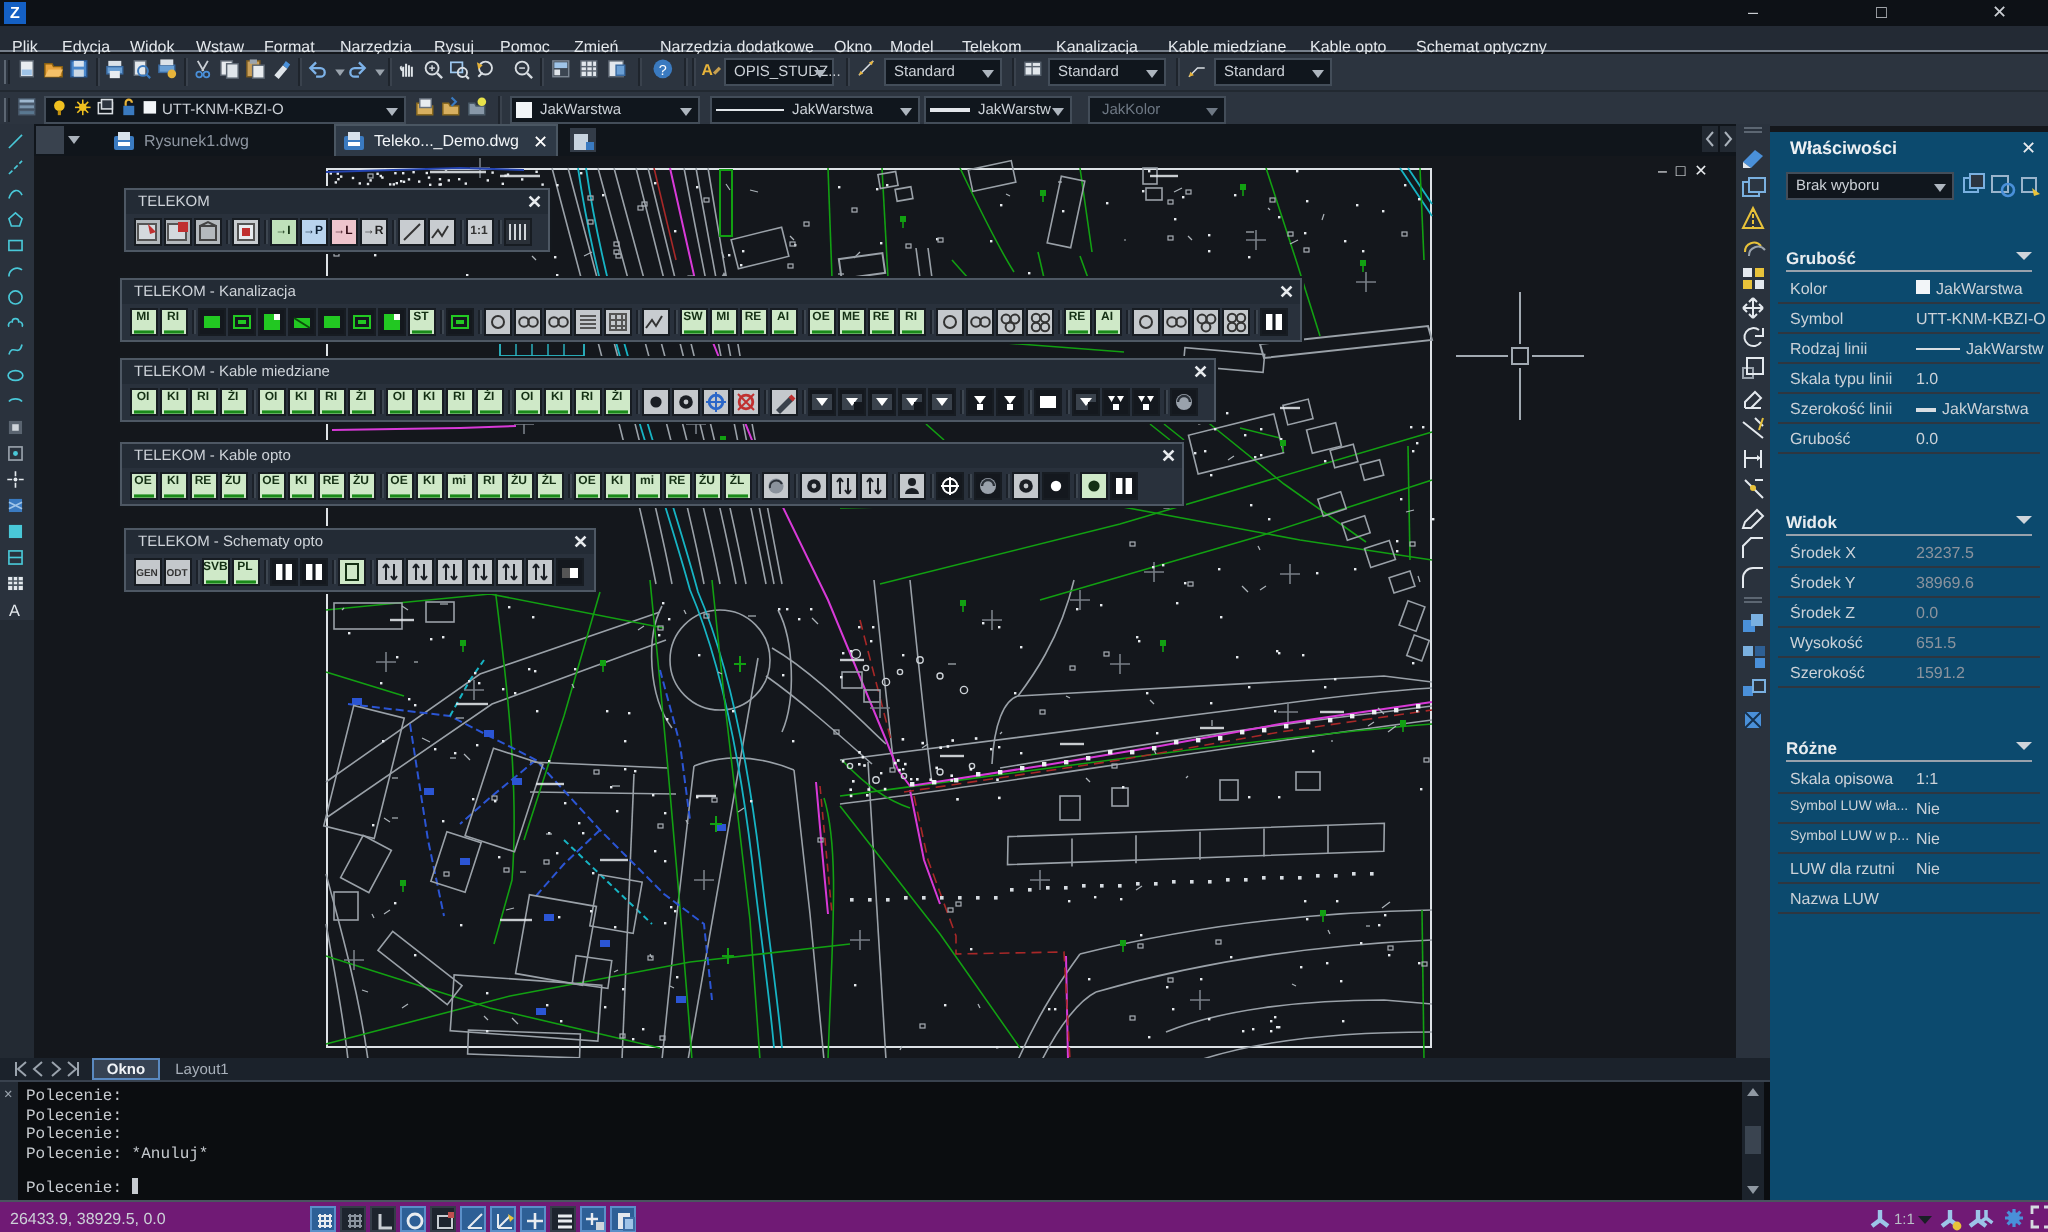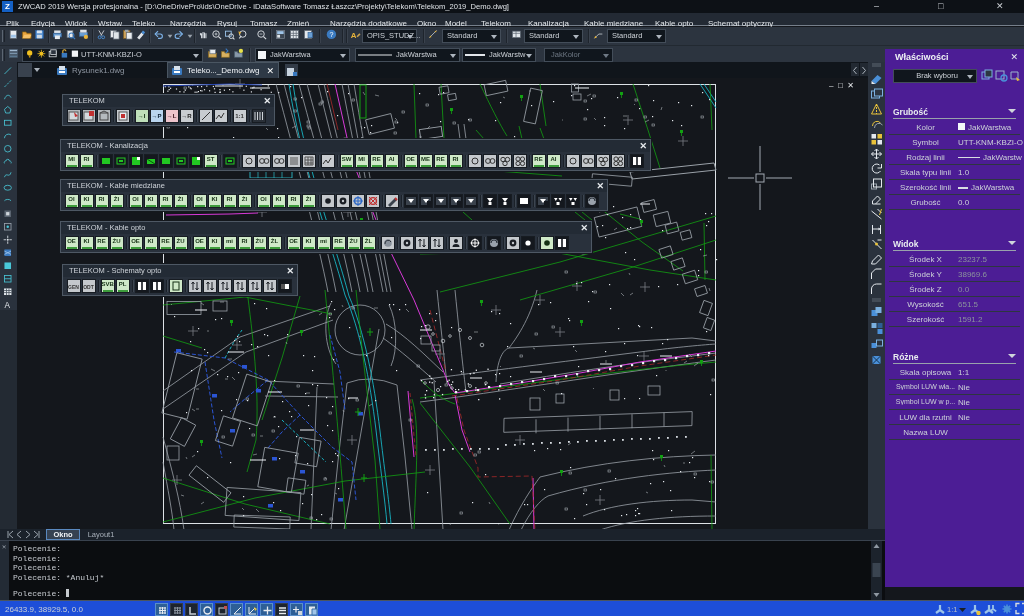--- a/index.html
+++ b/index.html
@@ -18,49 +18,48 @@
 .sep{position:absolute;top:2px;width:1px;height:14px;background:#1e242c;box-shadow:1px 0 0 #3a424d;}
 .ticn{position:absolute;top:2px;width:12px;height:13px;}
 .ticn svg{position:absolute;left:0;top:0;}
 .combo{position:absolute;top:2px;height:14px;background:#10161d;border:1px solid #434d59;color:#ccd1d7;font-size:7.5px;line-height:12px;padding-left:4px;white-space:nowrap;}
 .combo .arr{position:absolute;right:3px;top:5px;width:0;height:0;border-left:3.5px solid transparent;border-right:3.5px solid transparent;border-top:4px solid #aeb6bf;}
 #lefttb{left:0;top:62px;width:17px;height:467px;background:#2a323d;}
 #lefttb .low{position:absolute;left:0;top:248px;width:17px;height:219px;background:#232a33;}
 #modtb{left:868px;top:62px;width:17px;height:467px;background:#2a323d;}
 #tabbar{left:17px;top:62px;width:851px;height:16px;background:#10151b;}
 #canvas{left:17px;top:78px;width:851px;height:451px;background:#14171c;overflow:hidden;}
-#props{left:885px;top:49px;width:139px;height:538px;background:#4c1d95;color:#ccd2d8;font-size:8px;text-align:center;}
+#props{left:885px;top:66px;width:139px;height:538px;background:#0c4a6e;color:#ccd2d8;font-size:8px;}
 #modelstrip{left:0;top:529px;width:885px;height:11px;background:#1b222b;}
 #cmdwin{left:0;top:540px;width:885px;height:60px;background:#0b0d10;border-top:1px solid #39424e;font-family:"Liberation Mono",monospace;color:#c6cacf;font-size:8px;}
-#statusbar{left:0;top:600px;width:1024px;height:16px;background:#1d4ed8;border-top:1px solid #4a545f;color:#ccd1d7;font-size:8px;}
+#statusbar{left:0;top:600px;width:1024px;height:16px;background:#701a75;border-top:1px solid #4a545f;color:#ccd1d7;font-size:8px;}
 .ftb{position:absolute;background:#29313c;border:1px solid #4e5864;box-shadow:0 0 0 1px #14181d;}
 .ftb .ti{height:12px;background:#232b35;color:#ced3d9;font-size:7.5px;line-height:12px;padding-left:6px;position:relative;}
 .ftb .ti .x{position:absolute;right:3px;top:0px;color:#e8ebee;font-size:9px;font-weight:bold;line-height:12px;}
 .ftb .body{position:relative;padding:2px 3px;white-space:nowrap;font-size:0;}
 .fi{display:inline-block;width:14px;height:14px;margin:0 0.5px;vertical-align:top;position:relative;border:1px solid #171c22;}
 .fsep{display:inline-block;width:4px;height:14px;vertical-align:top;position:relative;}
 .fsep:after{content:'';position:absolute;left:1.5px;top:1px;width:1px;height:12px;background:#1b2129;box-shadow:1px 0 0 #3d4650;}
 .fi b{position:absolute;left:0;top:0;right:0;font-size:6px;line-height:7px;text-align:center;color:#111;font-weight:bold;font-family:"Liberation Sans",sans-serif;}
 </style></head><body>
 <div id="titlebar" class="abs">
     <div class="logo">Z</div>
-    <span class="t">ZWCAD 2019 Wersja profesjonalna - [D:\OneDrivePro\ids\OneDrive - iDataSoftware Tomasz Łaszcz\Projekty\Telekom\Telekom_2019_Demo.dwg]</span>
     <span class="wb" style="left:874px;">–</span>
     <span class="wb" style="left:938px;">□</span>
     <span class="wb" style="left:996px;">✕</span>
   </div>
 <div id="menubar" class="abs">
     <span style="left:6px;">Plik</span>
     <span style="left:31px;">Edycja</span>
     <span style="left:65px;">Widok</span>
     <span style="left:98px;">Wstaw</span>
-    <span style="left:132px;">Teleko</span>
+    <span style="left:132px;">Format</span>
     <span style="left:170px;">Narzędzia</span>
     <span style="left:217px;">Rysuj</span>
-    <span style="left:250px;">Tomasz</span>
+    <span style="left:250px;">Pomoc</span>
     <span style="left:287px;">Zmień</span>
     <span style="left:330px;">Narzędzia dodatkowe</span>
     <span style="left:417px;">Okno</span>
     <span style="left:445px;">Model</span>
     <span style="left:481px;">Telekom</span>
     <span style="left:528px;">Kanalizacja</span>
     <span style="left:584px;">Kable miedziane</span>
     <span style="left:655px;">Kable opto</span>
     <span style="left:708px;">Schemat optyczny</span>
   </div>

